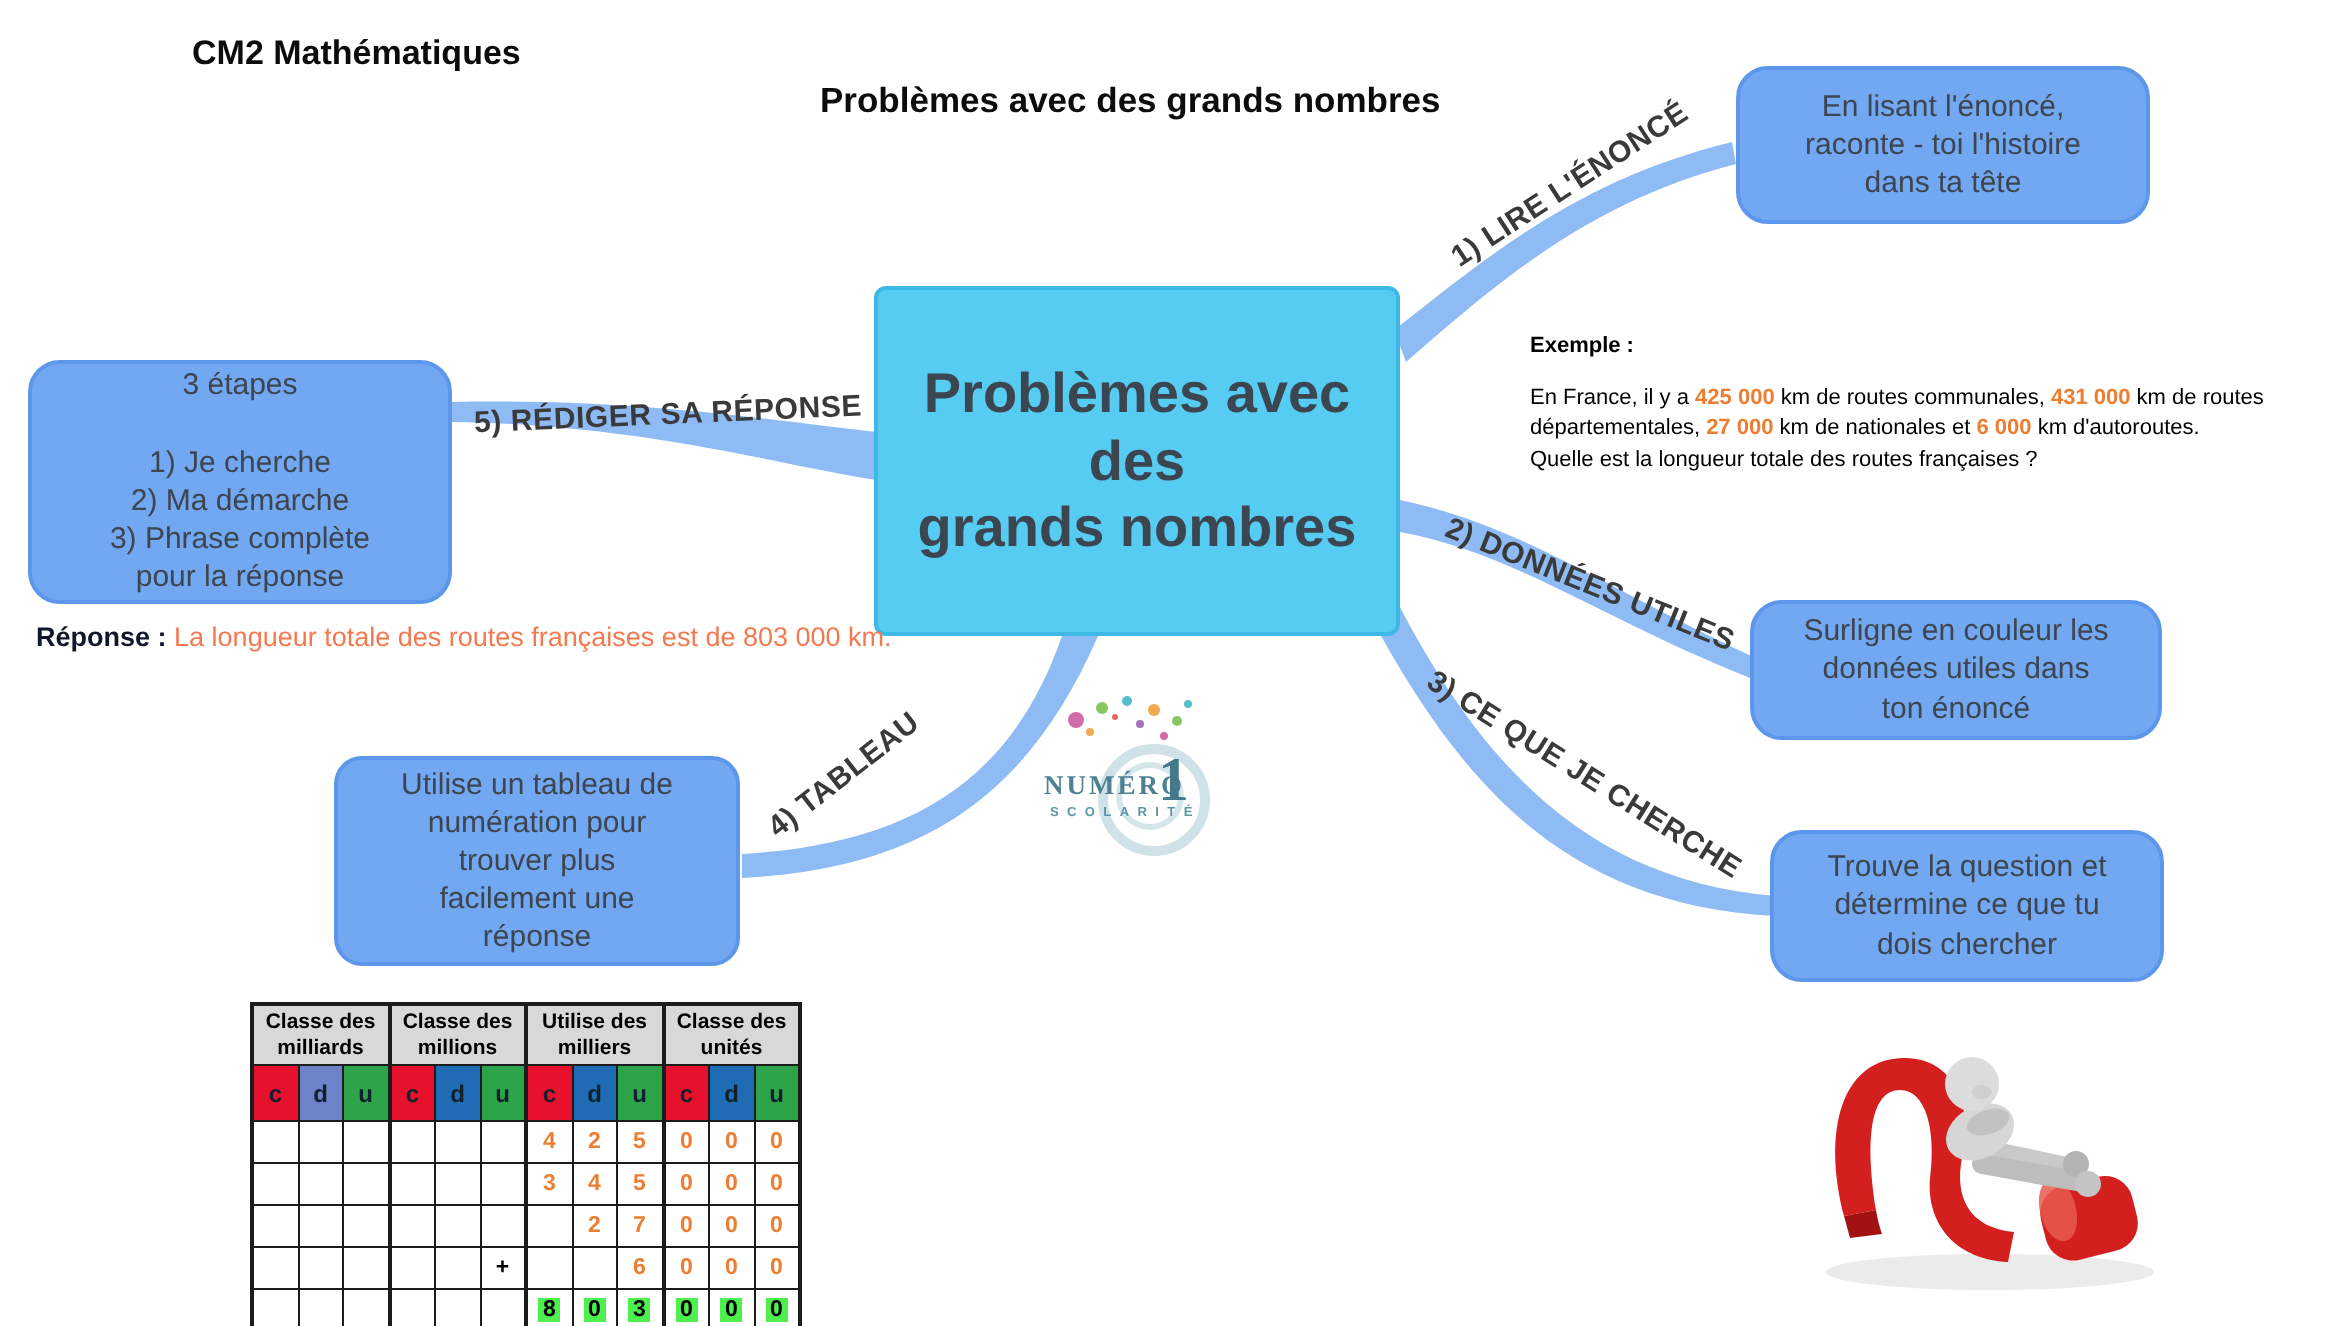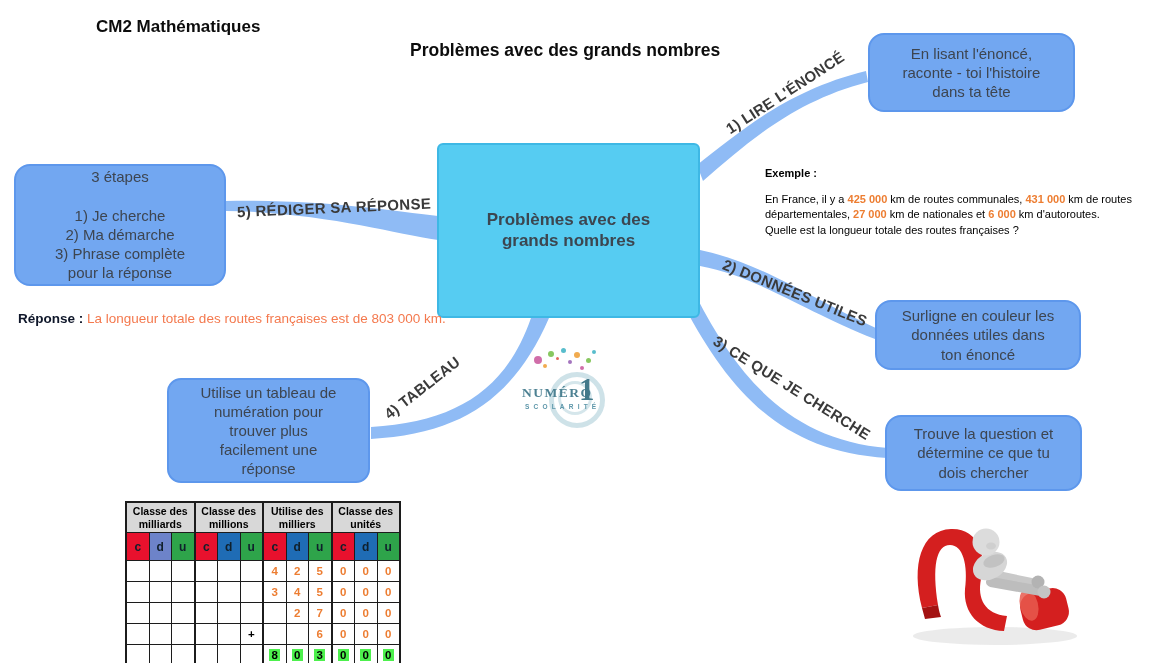--- a/index.html
+++ b/index.html
@@ -4,21 +4,21 @@
 <style>
   html,body{margin:0;padding:0;background:#fff;}
   .stage{position:relative;width:1166px;height:663px;background:#fff;overflow:hidden;
          font-family:"Liberation Sans",sans-serif;}
   .abs{position:absolute;}
   .links{position:absolute;left:0;top:0;width:1166px;height:663px;}
   .links path{fill:var(--branch_blue);}
   .heading{font-weight:bold;color:#0c0c0c;white-space:nowrap;}
   .center-node{left:437px;top:143px;width:263px;height:175px;background:var(--node_fill);
     border:2px solid var(--node_border);border-radius:6px;display:flex;align-items:center;
-    justify-content:center;text-align:center;font-weight:bold;font-size:17px;color:#3c4650;
+    justify-content:center;text-align:center;font-weight:bold;font-size:28px;color:#3c4650;
     white-space:pre-line;line-height:1.2;box-sizing:border-box;}
   .bubble{background:var(--bubble_fill);border:2px solid var(--bubble_border);border-radius:16px;
     color:#3d4550;font-size:15px;line-height:1.28;text-align:center;display:flex;align-items:center;
     justify-content:center;white-space:pre-line;box-sizing:border-box;padding:4px 6px;}
   .branch-label{font-weight:bold;color:var(--label_dark);font-size:15px;white-space:nowrap;
     letter-spacing:.3px;text-align:center;}
   .example{left:765px;top:166px;width:400px;font-size:11px;color:#000;line-height:1.42;}
   .example .ex-head{font-weight:bold;margin-bottom:10px;}
   .seg-o{color:var(--accent_orange);font-weight:bold;}
   .seg-n{color:#000;}
@@ -94,21 +94,21 @@
 données utiles dans
 ton énoncé</div>
   <div class="abs bubble" style="left:885px;top:415px;width:197px;height:76px;">Trouve la question et
 détermine ce que tu
 dois chercher</div>
   <div class="abs bubble" style="left:167px;top:378px;width:203px;height:105px;border-radius:14px;">Utilise un tableau de
 numération pour
 trouver plus
 facilement une
 réponse</div>
-  <div class="abs bubble" style="left:14px;top:164px;width:212px;height:122px;">3 étapes
+  <div class="abs bubble" style="left:14px;top:180px;width:212px;height:122px;">3 étapes
 
 1) Je cherche
 2) Ma démarche
 3) Phrase complète
 pour la réponse</div>
 
   <div class="abs example">
     <div class="ex-head">Exemple :</div>
     <div><span class="seg-n">En France, il y a </span><span class="seg-o">425 000</span><span class="seg-n"> km de routes communales, </span><span class="seg-o">431 000</span><span class="seg-n"> km de routes départementales, </span><span class="seg-o">27 000</span><span class="seg-n"> km de nationales et </span><span class="seg-o">6 000</span><span class="seg-n"> km d'autoroutes.</span></div>
     <div class="ex-question">Quelle est la longueur totale des routes françaises ?</div>

